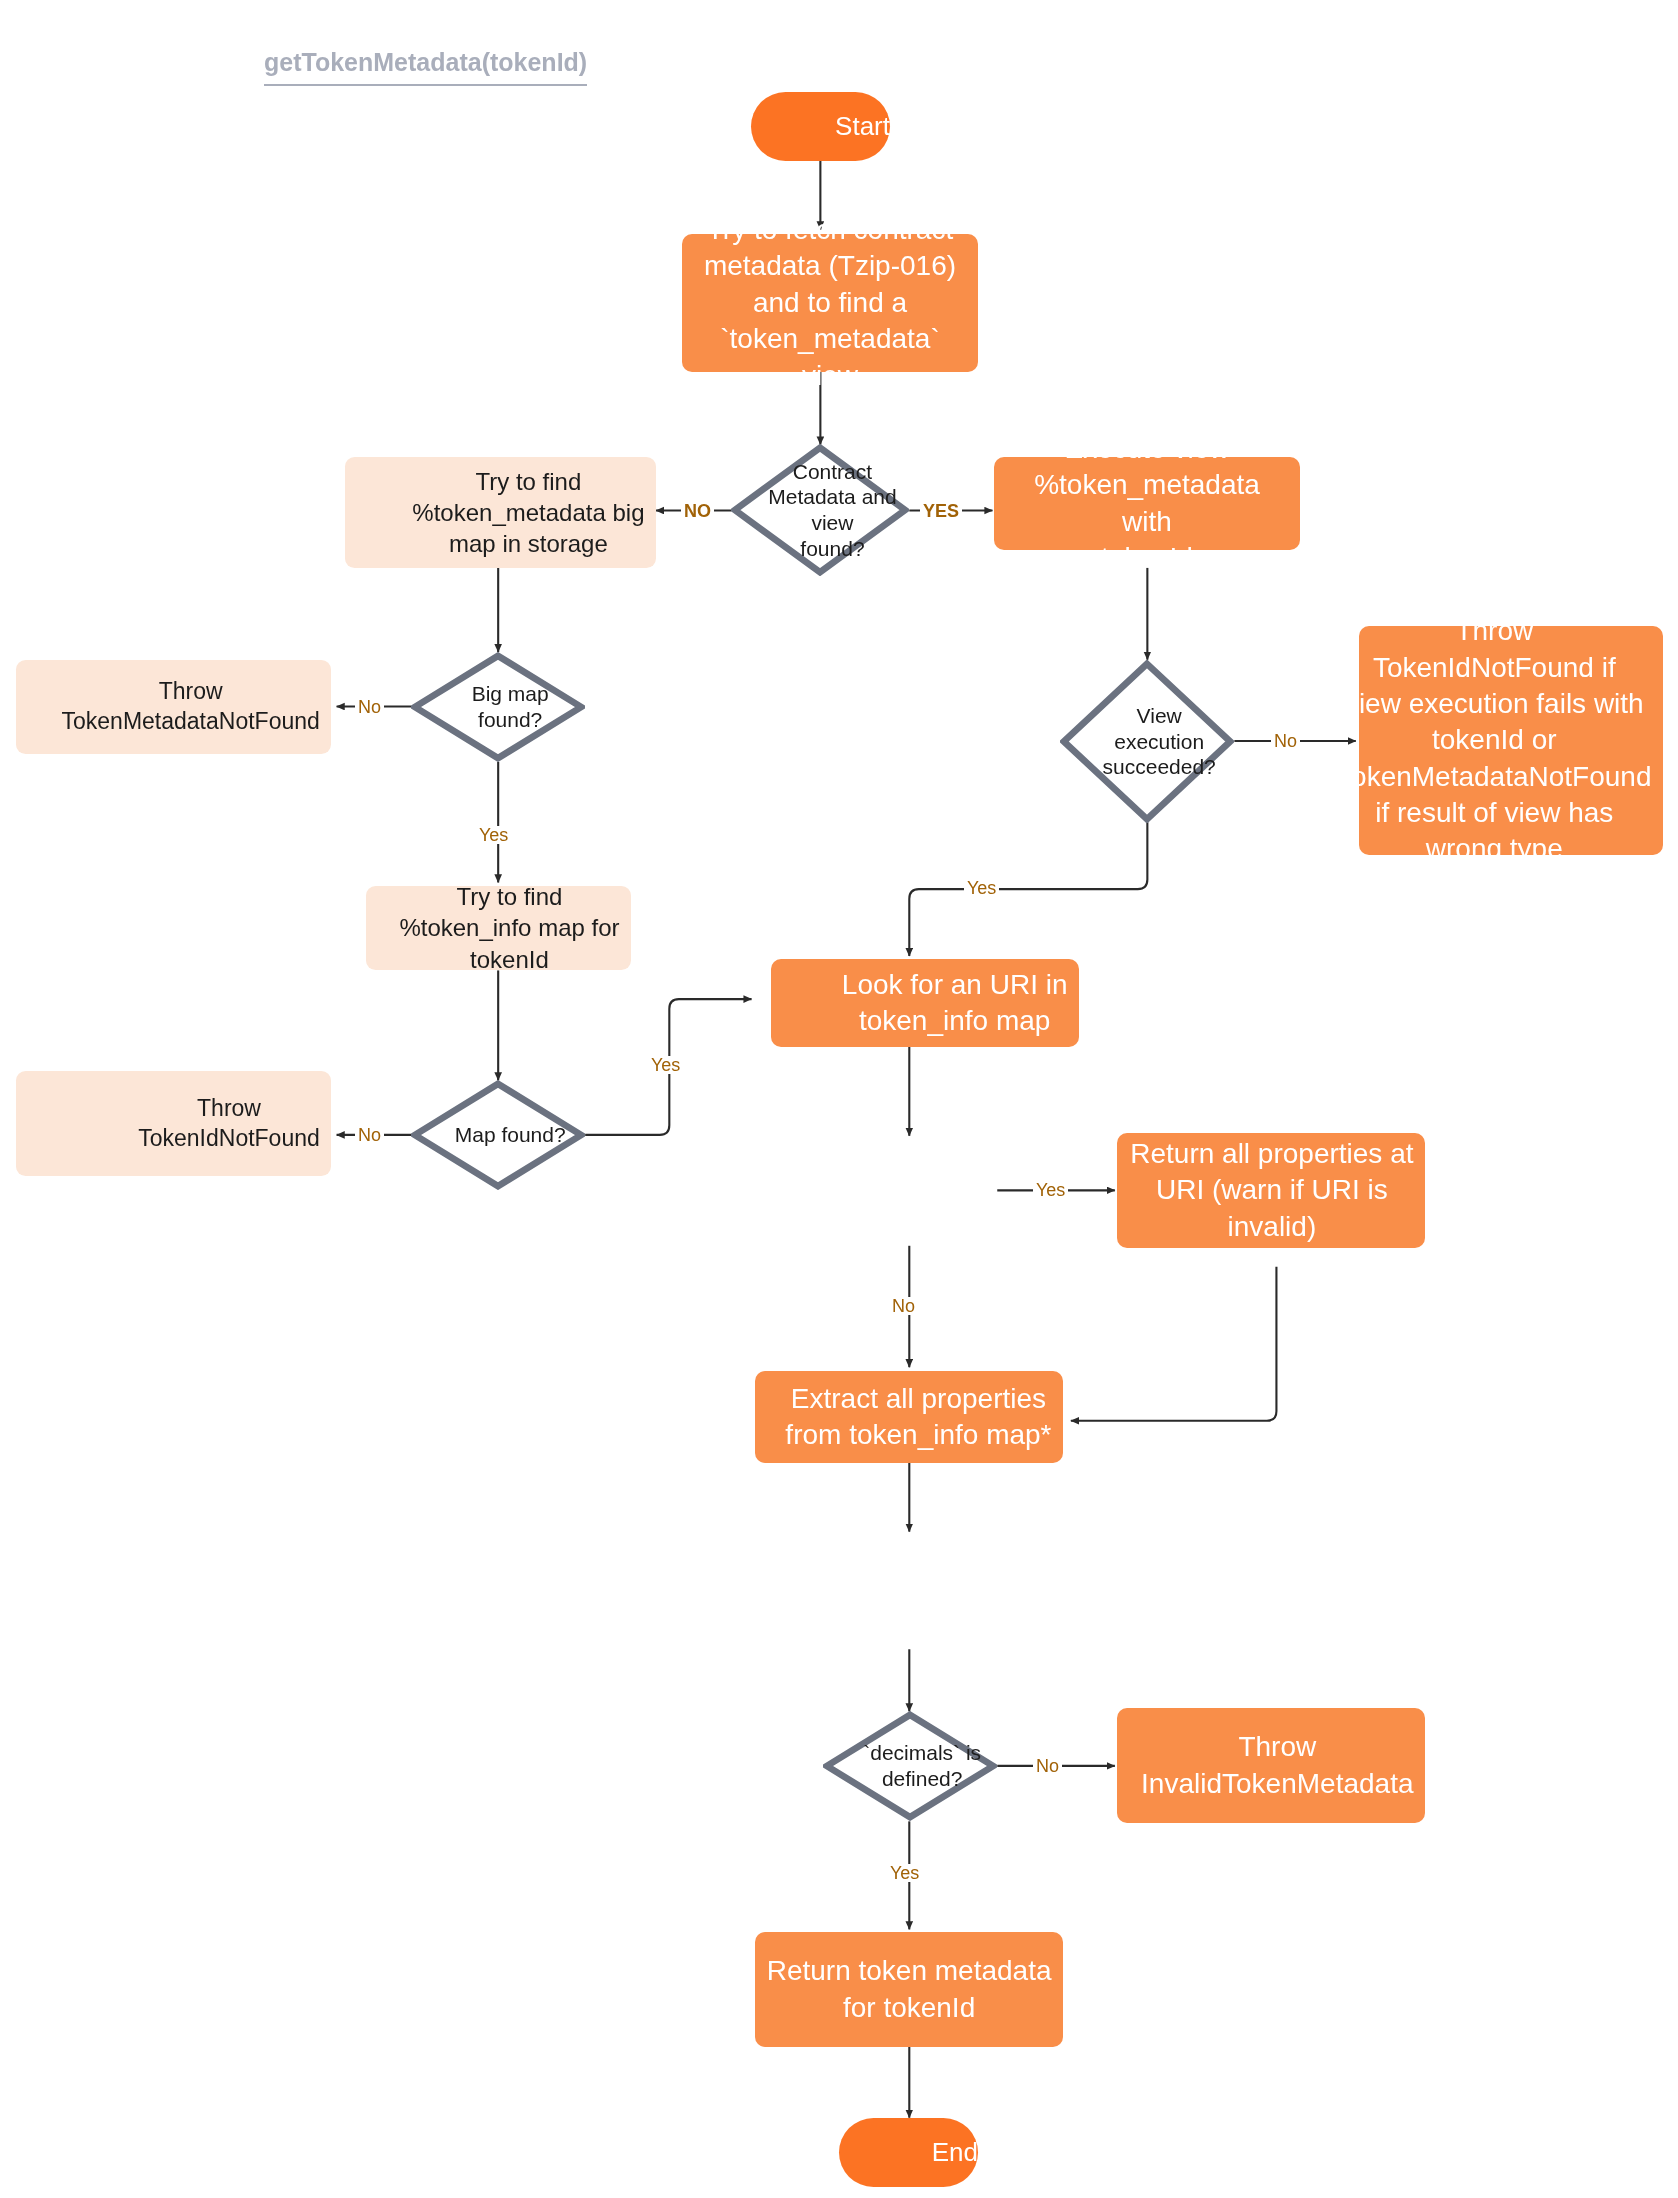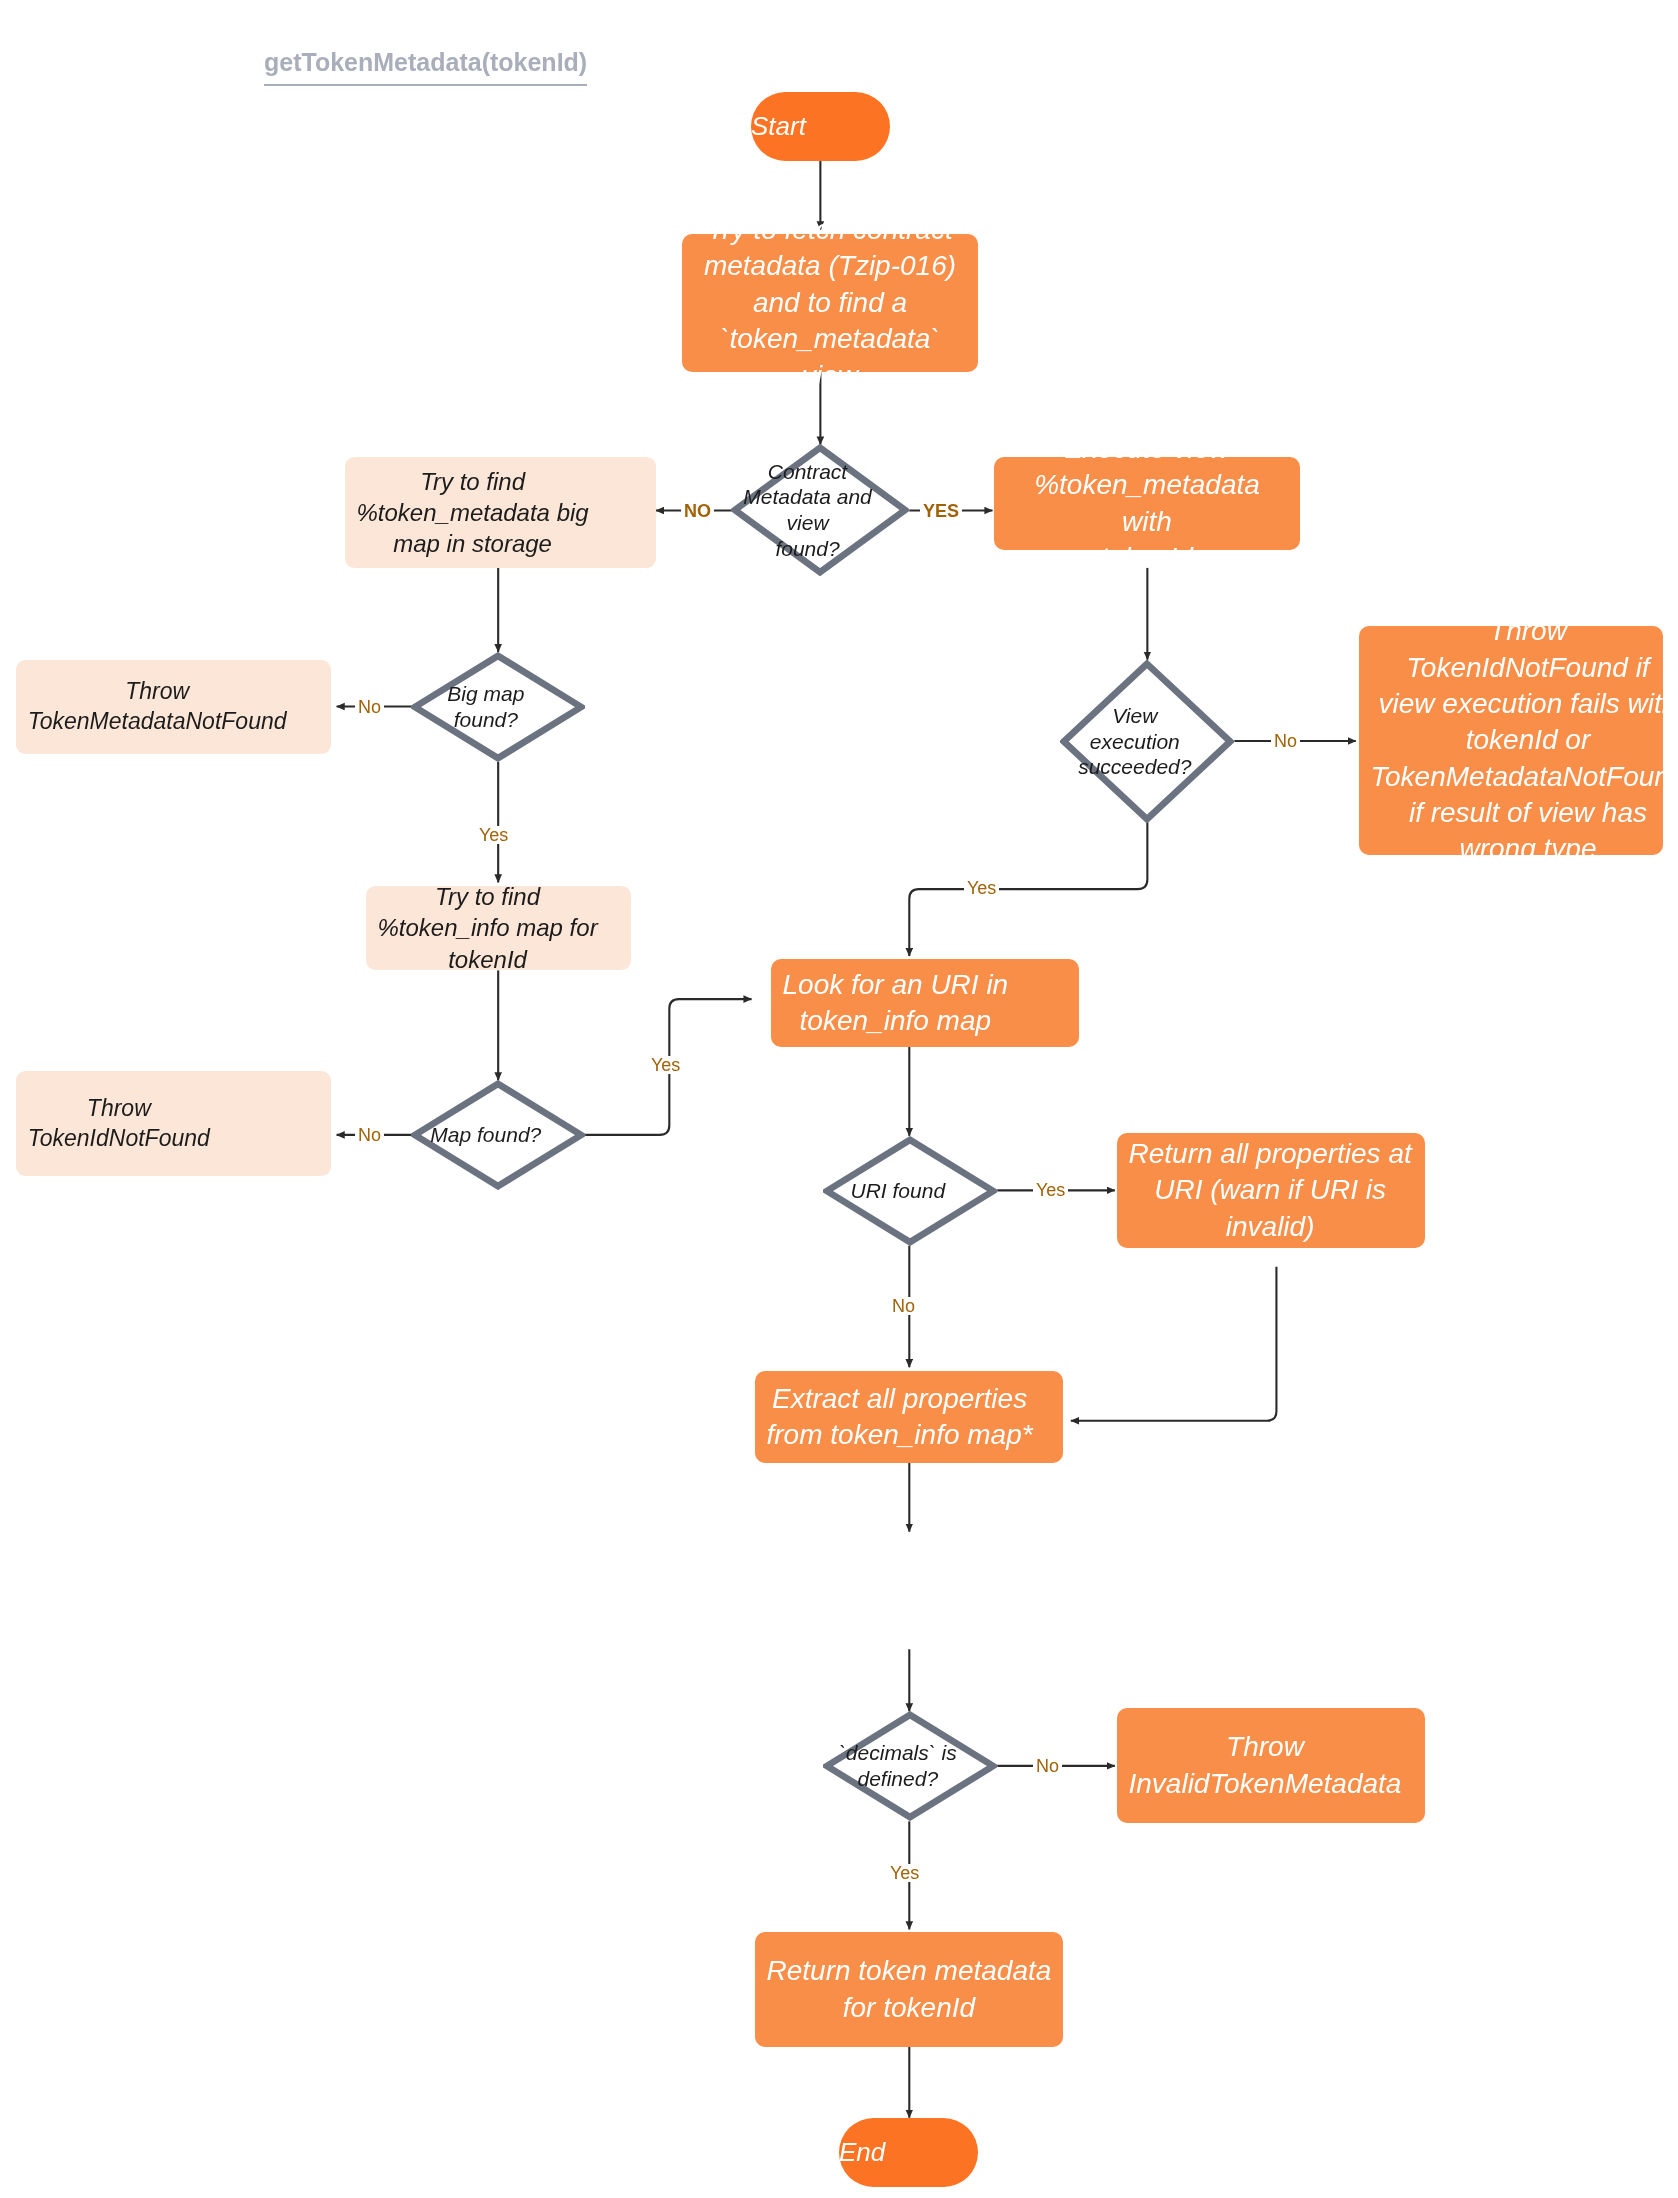--- a/index.html
+++ b/index.html
@@ -21,23 +21,22 @@
     top: 0;
     width: 1679px;
     height: 2199px;
     pointer-events: none;
   }
   .node {
     position: absolute;
     box-sizing: border-box;
     display: flex;
     align-items: center;
-    justify-content: flex-start;
+    justify-content: flex-end;
     text-align: center;
-    font-style: italic;
     line-height: 1.30;
     white-space: pre-line;
     z-index: 3;
   }
   .n-terminator {
     background: #FC7323;
     color: #ffffff;
     border-radius: 44px;
     font-size: 26px;
   }
@@ -243,26 +242,20 @@
       <polygon points="91,4 178,57.5 91,111 4,57.5" fill="#FFFFFF" stroke="#6B7280" stroke-width="7"></polygon>
     </svg>
     <span class="dtext">Map found?</span>
   </div>
 
   <div class="node n-soft" style="left:16.3px; top:1071px; width:315px; height:105px; font-size:23px;">
     <span>Throw
 TokenIdNotFound</span>
   </div>
 
-  <div class="node n-decision" style="left:823px; top:1136px; width:174px; height:110px;">
-    <svg class="dia" viewBox="0 0 182 115" preserveAspectRatio="none">
-      <polygon points="91,4 178,57.5 91,111 4,57.5" fill="#FFFFFF" stroke="#6B7280" stroke-width="7"></polygon>
-    </svg>
-    <span class="dtext">URI found</span>
-  </div>
 
   <div class="node n-process" style="left:1117px; top:1133px; width:308px; height:115px;">
     <span>Return all properties at
 URI (warn if URI is
 invalid)</span>
   </div>
 
   <div class="node n-process" style="left:755px; top:1371px; width:308px; height:92px;">
     <span>Extract all properties
 from token_info map*</span>

